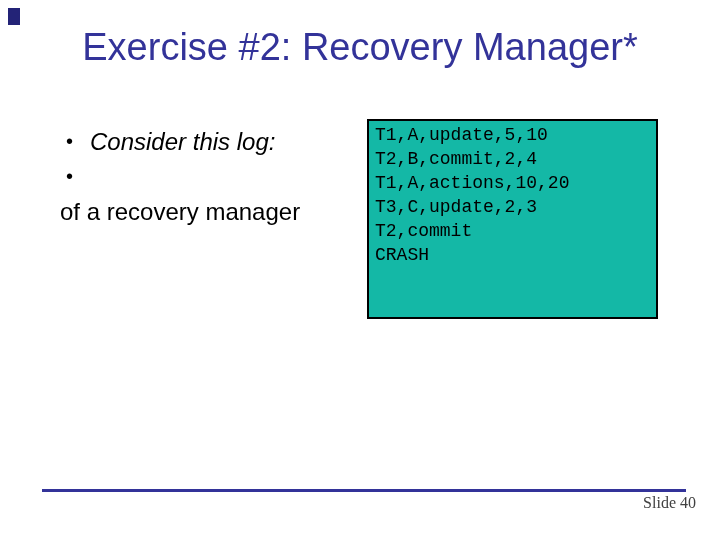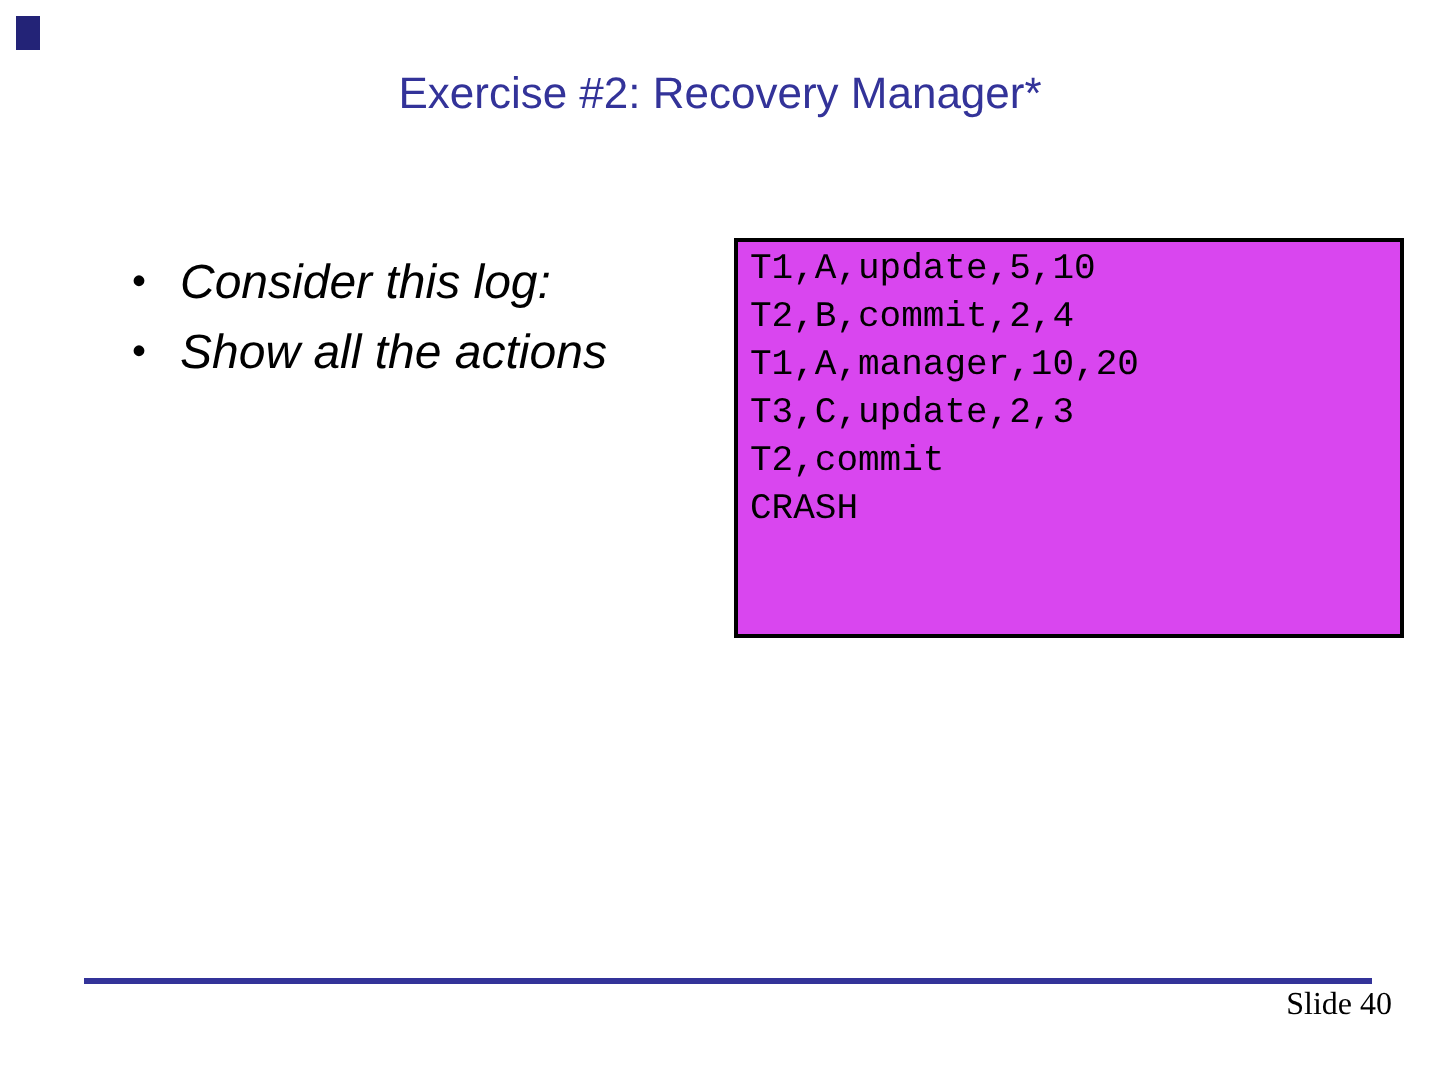--- a/index.html
+++ b/index.html
@@ -19,21 +19,21 @@
     height: 17px;
     background: #232377;
   }
   .title {
     position: absolute;
     left: 0;
     right: 0;
     top: 28px;
     margin: 0;
     text-align: center;
-    font-size: 22px;
+    font-size: 38px;
     line-height: 38px;
     font-weight: 400;
     color: #333399;
     white-space: nowrap;
   }
   .content {
     position: absolute;
     left: 60px;
     top: 124px;
     width: 310px;
@@ -48,26 +48,26 @@
     padding-left: 6px;
     font-size: 20px;
     line-height: 35px;
     flex: 0 0 auto;
   }
   .btext { flex: 0 0 auto; font-style: italic; }
   .logbox {
     position: absolute;
     left: 367px;
     top: 119px;
-    width: 335px;
+    width: 291px;
     height: 200px;
     box-sizing: border-box;
     border: 2px solid #000000;
     padding: 2px 0 0 6px;
-    background: #d946ef;
+    background: #14b8a6;
     font-family: "Liberation Mono", "DejaVu Sans Mono", monospace;
     font-size: 18px;
     line-height: 24px;
     color: #000000;
     white-space: nowrap;
     overflow: hidden;
   }
   .footer-line {
     position: absolute;
     left: 42px;
@@ -75,47 +75,47 @@
     width: 644px;
     height: 3px;
     background: #333399;
   }
   .slide-number {
     position: absolute;
     top: 494px;
     right: 24px;
     font-family: "Liberation Serif", serif;
     font-size: 16px;
-    color: #000000;
+    color: #404040;
   }
 </style>
 </head>
 <body>
 
 <div class="slide">
 
   <div class="corner-marker"></div>
 
   <h1 class="title">Exercise #2: Recovery Manager*</h1>
 
   <div class="content">
     <div class="bline">
       <span class="bullet">•</span>
       <span class="btext">Consider this log:</span>
     </div>
     <div class="bline">
       <span class="bullet">•</span>
-      <span class="btext">Show all the actions</span>
     </div>
+    <div class="cont">of a recovery manager</div>
   </div>
 
   <div class="logbox">
     <div class="logline">T1,A,update,5,10</div>
     <div class="logline">T2,B,commit,2,4</div>
-    <div class="logline">T1,A,manager,10,20</div>
+    <div class="logline">T1,A,actions,10,20</div>
     <div class="logline">T3,C,update,2,3</div>
     <div class="logline">T2,commit</div>
     <div class="logline">CRASH</div>
   </div>
 
   <div class="footer-line"></div>
   <div class="slide-number">Slide 40</div>
 
 </div>
 

